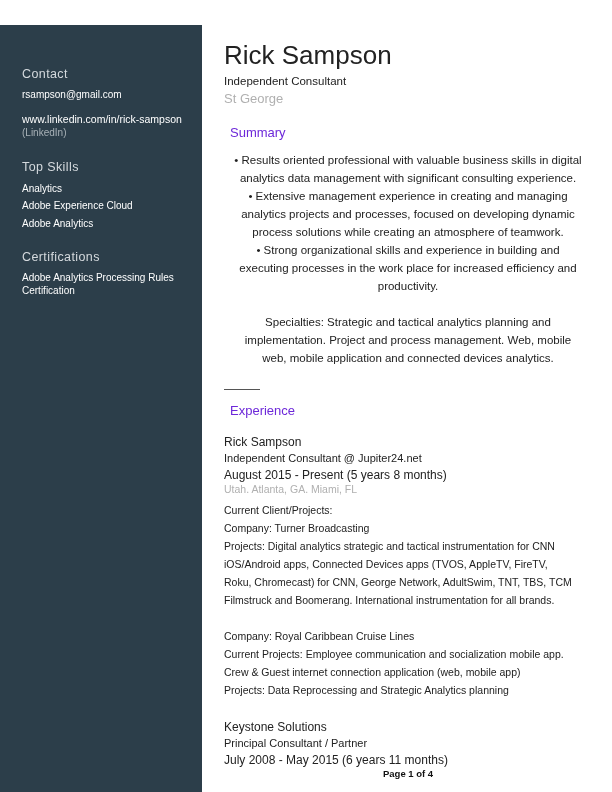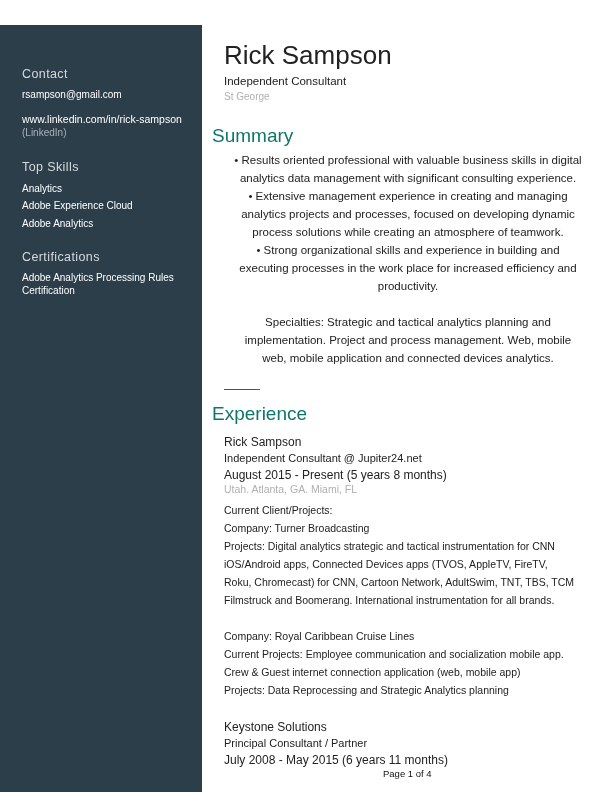--- a/index.html
+++ b/index.html
@@ -19,23 +19,23 @@
   }
   .sb-text {
     position: absolute; left: 22px; font-size: 10px; color: #ffffff; line-height: 13px;
   }
   .sb-muted { color: #a8b1b7; }
   .name {
     position: absolute; left: 224px; top: 40px; font-size: 26px; color: #222;
     white-space: nowrap;
   }
   .headline { position: absolute; left: 224px; top: 75px; font-size: 11.5px; color: #222; text-align: right; }
-  .location { position: absolute; left: 224px; top: 91px; font-size: 10px; color: #b0b0b0; }
+  .location { position: absolute; left: 224px; top: 91px; font-size: 13px; color: #b0b0b0; }
   .section-title {
-    position: absolute; left: 212px; font-size: 19px; color: #0f766e;
+    position: absolute; left: 230px; font-size: 13px; color: #6d28d9;
   }
   .para {
     position: absolute; left: 224px; width: 368px; font-size: 11.5px; color: #222;
     line-height: 18px;
     text-align: center;
   }
   .para div { white-space: nowrap; }
   .rule {
     position: absolute; left: 224px; top: 389px; width: 36px; height: 1px; background: #555;
   }
@@ -43,21 +43,21 @@
   .job-company { font-size: 12px; }
   .job-title { font-size: 11px; }
   .job-dates { font-size: 12px; }
   .job-loc { font-size: 10.5px; color: #b0b0b0; }
   .desc {
     position: absolute; left: 224px; width: 370px; font-size: 10.5px; color: #222;
     line-height: 18px;
   }
   .desc div { white-space: nowrap; min-height: 18px; }
   .footer {
-    position: absolute; left: 383px; top: 768px; font-size: 9.5px; font-weight: normal; color: #111;
+    position: absolute; left: 383px; top: 768px; font-size: 9.5px; font-weight: bold; color: #111;
   }
 </style>
 </head>
 <body>
 
 <div class="sidebar">
   <div class="sb-heading" style="top:42px">Contact</div>
   <div class="sb-text" style="top:63px">rsampson@gmail.com</div>
   <div class="sb-text" style="top:88px;font-size:10.5px">www.linkedin.com/in/rick-sampson</div>
   <div class="sb-text sb-muted" style="top:101px">(LinkedIn)</div>
@@ -101,21 +101,21 @@
 <div class="job-line job-company" style="top:435px">Rick Sampson</div>
 <div class="job-line job-title" style="top:452px">Independent Consultant @ Jupiter24.net</div>
 <div class="job-line job-dates" style="top:468px">August 2015 - Present (5 years 8 months)</div>
 <div class="job-line job-loc" style="top:483px">Utah.  Atlanta, GA. Miami, FL</div>
 
 <div class="desc" style="top:501px">
   <div>Current Client/Projects:</div>
   <div>Company: Turner Broadcasting</div>
   <div>Projects: Digital analytics strategic and tactical instrumentation for CNN</div>
   <div>iOS/Android apps, Connected Devices apps (TVOS, AppleTV, FireTV,</div>
-  <div>Roku, Chromecast) for CNN, Cartoon Network, AdultSwim, TNT, TBS, TCM</div>
+  <div>Roku, Chromecast) for CNN, George Network, AdultSwim, TNT, TBS, TCM</div>
   <div>Filmstruck and Boomerang.  International instrumentation for all brands.</div>
   <div></div>
   <div>Company: Royal Caribbean Cruise Lines</div>
   <div>Current Projects: Employee communication and socialization mobile app.</div>
   <div>Crew &amp; Guest internet connection application (web, mobile app)</div>
   <div>Projects: Data Reprocessing and Strategic Analytics planning</div>
 </div>
 
 <div class="job-line job-company" style="top:720px">Keystone Solutions</div>
 <div class="job-line job-title" style="top:737px">Principal Consultant / Partner</div>

